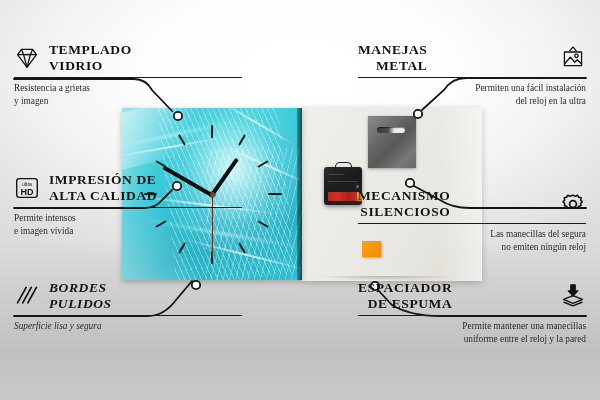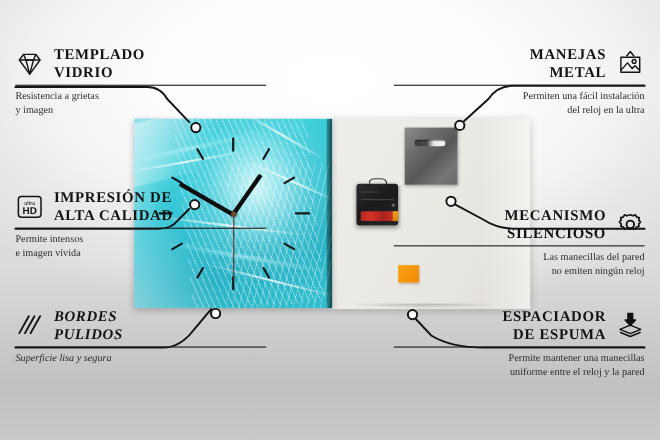--- a/index.html
+++ b/index.html
@@ -105,21 +105,21 @@
   .back-shadow{
     position:absolute;left:178px;top:168px;width:190px;height:10px;
     background:radial-gradient(ellipse 50% 60% at 45% 0%, rgba(0,0,0,.22), rgba(0,0,0,0) 72%);
   }
 
   
   .feature{position:absolute;width:228px;}
   .feature.left{text-align:left;}
   .feature.right{text-align:right;}
   .f-head{display:flex;align-items:center;gap:9px;}
-  .feature.right .f-head{justify-content:flex-end;}
+  .feature.right .f-head{justify-content:space-between;}
   .f-title{
     font-family:"Liberation Serif", serif;
     font-size:13.5px;font-weight:700;color:#131313;letter-spacing:.6px;
     line-height:1.18;text-transform:uppercase;
   }
   .f-rule{height:1.6px;background:#1a1a1a;margin:3px 0 4px 0;}
   .f-sub{
     font-family:"Liberation Serif", serif;
     font-size:9.3px;color:#2b2b2b;line-height:1.32;
   }
@@ -314,21 +314,21 @@
         <svg viewBox="0 0 30 28">
             <g fill="none" stroke="#131313" stroke-width="2" stroke-linejoin="round">
           <path d="M15,3 l3.2,1.2 2.6,-1.1 1.7,2.6 2.8,.6 -.4,2.9 1.9,2.2 -2,2.1 .3,2.9 -2.8,.7 -1.8,2.5 -2.6,-1.2 -3.2,1.1 -3.2,-1.1 -2.6,1.2 -1.8,-2.5 -2.8,-.7 .3,-2.9 -2,-2.1 1.9,-2.2 -.4,-2.9 2.8,-.6 1.7,-2.6 2.6,1.1 Z" transform="translate(0,1) scale(0.92) translate(1.2,0)"></path>
           <circle cx="15" cy="14" r="4"></circle>
             </g>
           </svg>
       </span>
     </div>
     <div class="f-rule"></div>
     <div class="f-sub">
-      <div>Las manecillas del pared</div>
+      <div>Las manecillas del segura</div>
       <div>no emiten ningún reloj</div>
     </div>
   </div>
 
   <div class="feature right" style="left:358px;top:280px;">
     <div class="f-head">
       <div class="f-title">
         <div>ESPACIADOR</div>
         <div>DE ESPUMA</div>
       </div>

